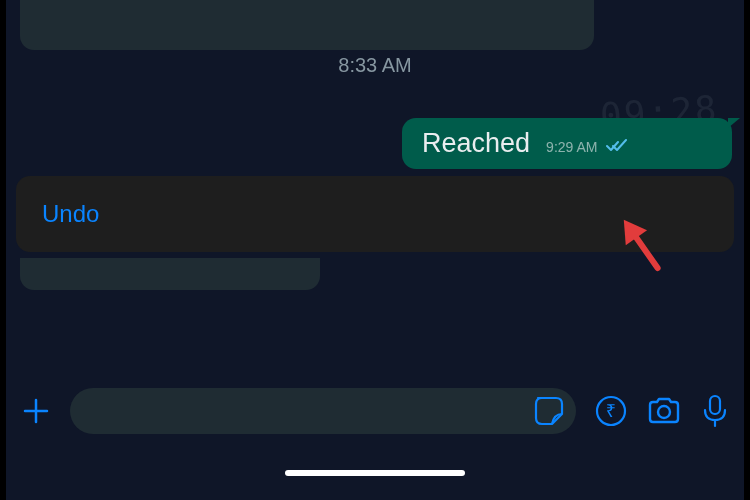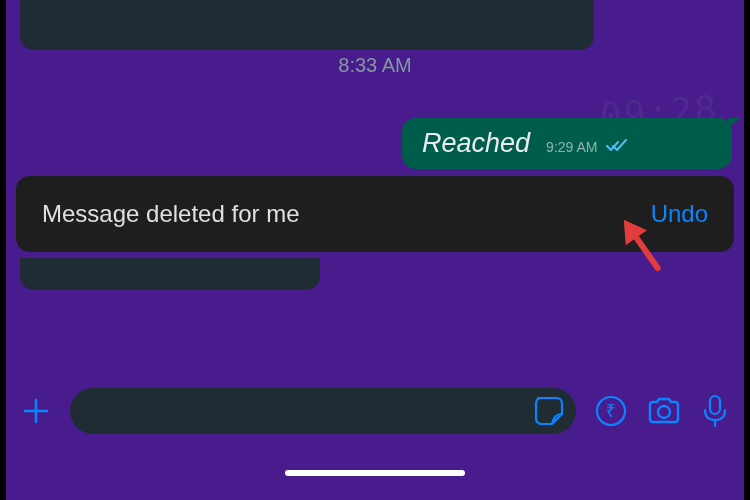--- a/index.html
+++ b/index.html
@@ -14,21 +14,21 @@
       font-family: -apple-system, BlinkMacSystemFont, "Segoe UI", Helvetica, Arial, sans-serif;
       overflow: hidden;
       position: relative;
     }
     .chat-area {
       position: absolute;
       left: 6px;
       right: 6px;
       top: 0;
       bottom: 0;
-      background: #4c1d95;
+      background: #0f172a;
       overflow: hidden;
       padding-left: 12px;
     }
     .doodle-bg {
       position: absolute;
       inset: 0;
       opacity: 0.06;
       pointer-events: none;
       background: #0d1418;
     }
@@ -67,21 +67,20 @@
       top: 0;
       right: -8px;
       width: 0;
       height: 0;
       border-top: 10px solid #005c4b;
       border-right: 12px solid transparent;
     }
     .bubble-text {
       color: #e9edef;
       font-size: 27px;
-      font-style: italic;
     }
     .bubble-time {
       color: rgba(233,237,239,0.6);
       font-size: 14px;
     }
     .ticks {
       display: inline-block;
       margin-left: 4px;
       vertical-align: middle;
     }
@@ -222,21 +221,20 @@
       <span class="ticks">
         <svg width="22" height="14" viewBox="0 0 22 14">
           <path d="M1 7 L5 11 L12 3" stroke="#53bdeb" stroke-width="2" fill="none" stroke-linecap="round" stroke-linejoin="round"></path>
           <path d="M7 7 L11 11 L20 1" stroke="#53bdeb" stroke-width="2" fill="none" stroke-linecap="round" stroke-linejoin="round"></path>
         </svg>
       </span>
     </span>
   </div>
 
   <div class="toast">
-    <span class="toast-text">Message deleted for me</span>
     <button class="toast-btn">Undo</button>
   </div>
 
   <div class="bubble-cut-left"></div>
 
   <div class="arrow">
     <div class="arrow-head"></div>
     <div class="arrow-line"></div>
   </div>
 

